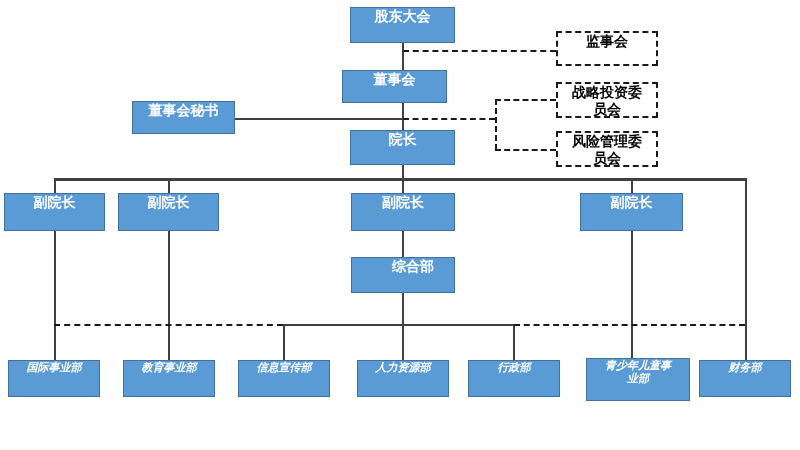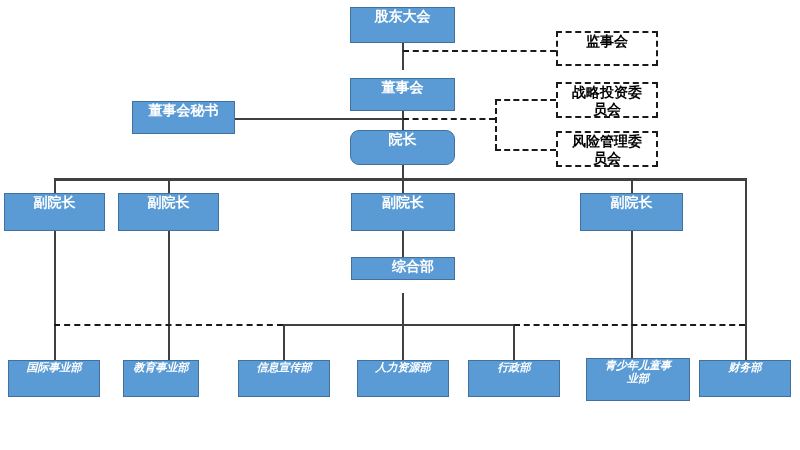--- a/index.html
+++ b/index.html
@@ -88,51 +88,51 @@
   <div class="line h-dashed" style="left:403px; top:118px; width:92px;"></div>
   <div class="line v-dashed" style="left:495px; top:99px;  height:51px;"></div>
   <div class="line h-dashed" style="left:495px; top:99px;  width:61px;"></div>
   <div class="line h-dashed" style="left:495px; top:149px; width:61px;"></div>
   <div class="line h-dashed" style="left:54px;  top:324px; width:229px;"></div>
   <div class="line h-dashed" style="left:514px; top:324px; width:231px;"></div>
 
   <div class="node blue" style="left:350px; top:7px;   width:105px; height:36px;">
       <span class="lbl">股东大会</span>
     </div>
-  <div class="node blue" style="left:350px; top:70px;  width:105px; height:33px;margin-top:8px;">
+  <div class="node blue" style="left:342px; top:70px;  width:105px; height:33px;">
       <span class="lbl">董事会</span>
     </div>
   <div class="node blue" style="left:132px; top:101px; width:103px; height:33px;">
       <span class="lbl">董事会秘书</span>
     </div>
-  <div class="node blue" style="left:350px; top:130px; width:105px; height:35px;border-radius:9px;">
+  <div class="node blue" style="left:350px; top:130px; width:105px; height:35px;">
       <span class="lbl">院长</span>
     </div>
 
   <div class="node blue" style="left:4px;   top:193px; width:101px; height:38px;">
       <span class="lbl">副院长</span>
     </div>
   <div class="node blue" style="left:118px; top:193px; width:101px; height:38px;">
       <span class="lbl">副院长</span>
     </div>
   <div class="node blue" style="left:351px; top:193px; width:104px; height:38px;">
       <span class="lbl">副院长</span>
     </div>
   <div class="node blue" style="left:580px; top:193px; width:103px; height:38px;">
       <span class="lbl">副院长</span>
     </div>
 
-  <div class="node blue" style="left:351px; top:257px; width:104px; height:23px;padding-left:20px;">
+  <div class="node blue" style="left:351px; top:257px; width:104px; height:36px;padding-left:20px;">
       <span class="lbl">综合部</span>
     </div>
 
   <div class="node blue small" style="left:8px;   top:360px; width:92px; height:37px;">
       <span class="lbl">国际事业部</span>
     </div>
-  <div class="node blue small" style="left:123px; top:360px; width:76px; height:37px;">
+  <div class="node blue small" style="left:123px; top:360px; width:92px; height:37px;">
       <span class="lbl">教育事业部</span>
     </div>
   <div class="node blue small" style="left:238px; top:360px; width:92px; height:37px;">
       <span class="lbl">信息宣传部</span>
     </div>
   <div class="node blue small" style="left:357px; top:360px; width:92px; height:37px;">
       <span class="lbl">人力资源部</span>
     </div>
   <div class="node blue small" style="left:468px; top:360px; width:92px; height:37px;">
       <span class="lbl">行政部</span>

